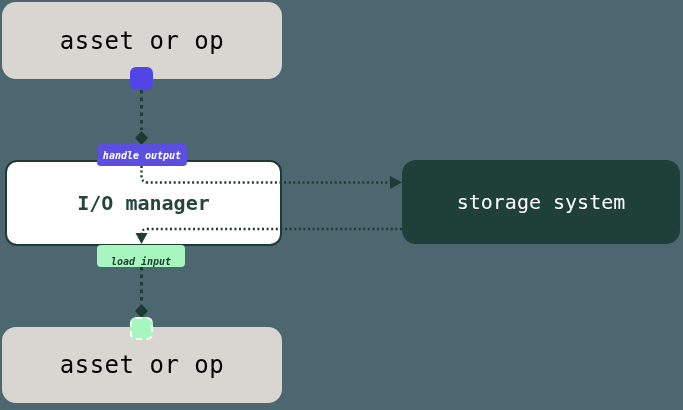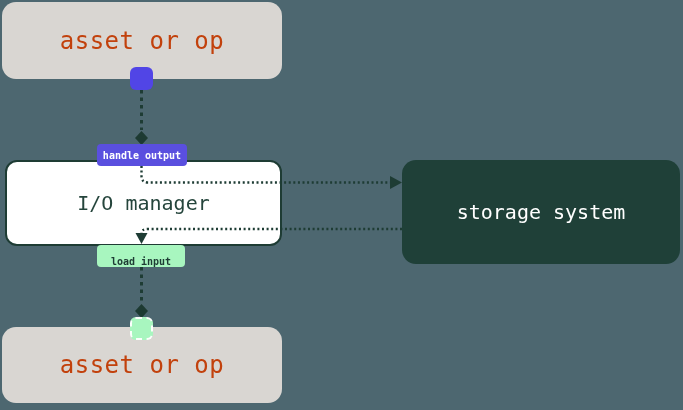--- a/index.html
+++ b/index.html
@@ -4,38 +4,38 @@
 <style>
   html,body{margin:0;padding:0;background:#4d6770;}
   .canvas{
     position:relative;width:683px;height:410px;overflow:hidden;
     background:#4d6770;
     font-family:"DejaVu Sans Mono","Liberation Mono",monospace;
   }
   .node{position:absolute;display:flex;align-items:center;justify-content:center;box-sizing:border-box;}
   .asset-box{
     left:2px;width:280px;height:77px;border-radius:14px;
-    background:#d9d6d2;color:#c2410c;font-size:24px;letter-spacing:0.5px;
+    background:#d9d6d2;color:#000000;font-size:24px;letter-spacing:0.5px;
   }
   .asset-top{top:2px;}
   .asset-bottom{top:327px;height:76px;}
   .io-box{
     left:5px;top:160px;width:277px;height:86px;border-radius:12px;
-    background:#ffffff;border:2.5px solid #1e3c34;color:#25453c;font-size:20px;
+    background:#ffffff;border:2.5px solid #1e3c34;color:#25453c;font-size:20px;font-weight:bold;
   }
   .storage-box{
-    left:402px;top:160px;width:278px;height:104px;border-radius:14px;
+    left:402px;top:160px;width:278px;height:84px;border-radius:14px;
     background:#1f4038;color:#ffffff;font-size:20px;
   }
   .handle-square{position:absolute;width:23px;height:23px;border-radius:6px;box-sizing:border-box;z-index:5;}
   .output-square{left:130px;top:67px;background:#5145e6;}
   .input-square{left:130px;top:317px;background:#a8f6bf;border:2px dashed rgba(255,255,255,0.95);}
   .badge{
     position:absolute;display:flex;align-items:center;justify-content:center;
-    height:22px;border-radius:4px;font-size:10px;font-weight:700;z-index:4;
+    height:22px;border-radius:4px;font-size:10px;font-weight:700;z-index:4;font-style:italic;
   }
   .badge-output{left:97px;top:144px;width:90px;background:#5a4fdf;color:#ffffff;}
   .badge-input{left:97px;top:245px;width:88px;background:#a8f6bf;color:#1e3c34;align-items:flex-end;}
   svg.wires{position:absolute;left:0;top:0;z-index:3;}
 </style>
 </head>
 <body>
 
 <div class="canvas">
 

